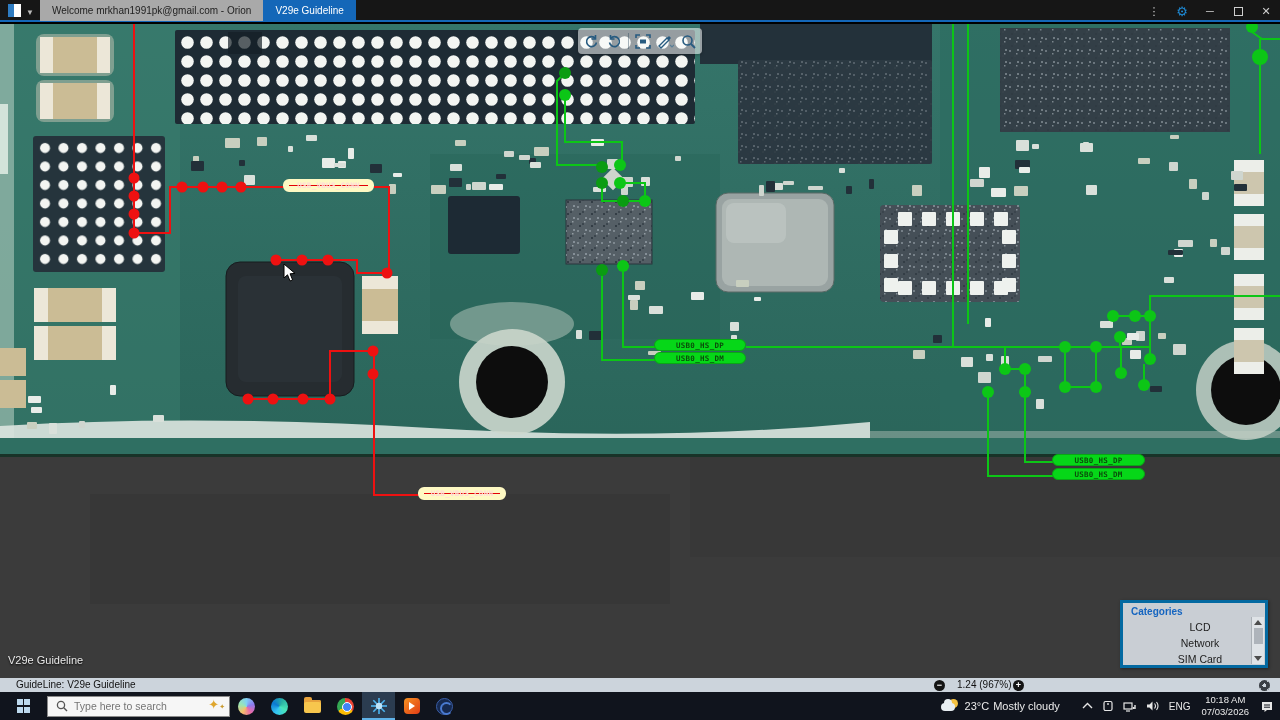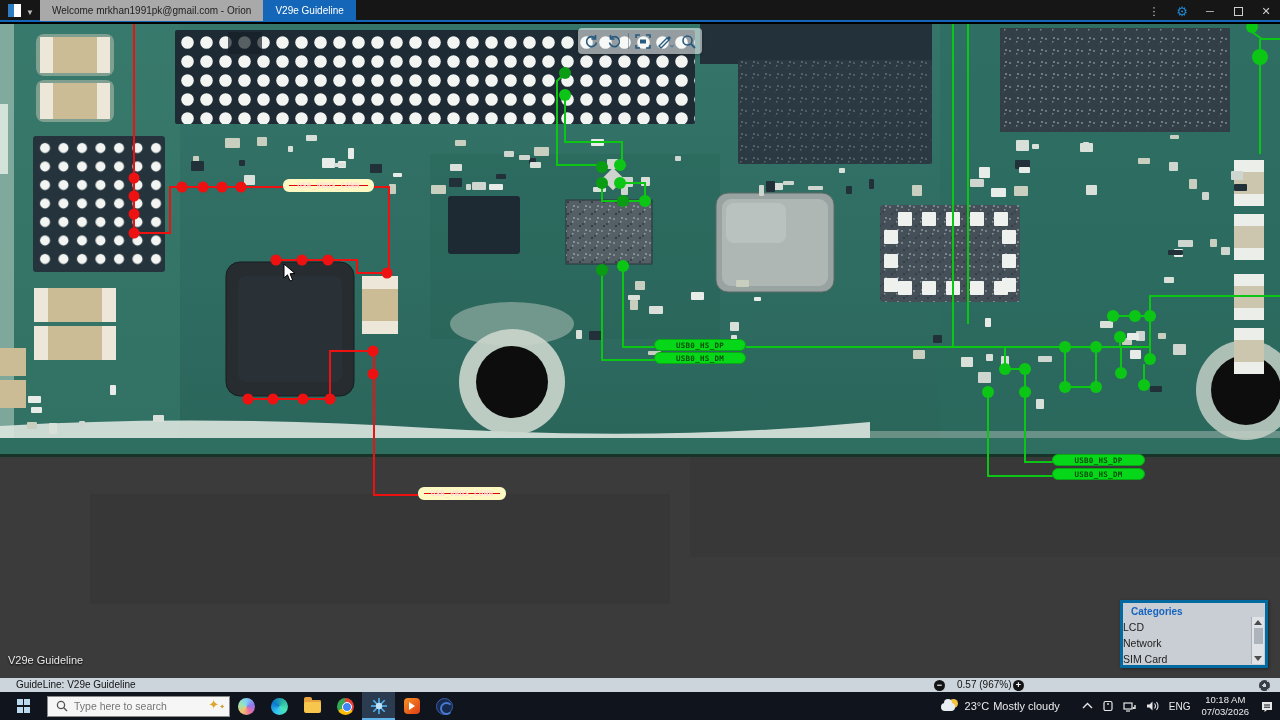--- a/index.html
+++ b/index.html
@@ -49,21 +49,21 @@
 
   #overlay-title { position:absolute; left:8px; top:630px; color:#e9e9e9; font-size:11px;
                    text-shadow:0 1px 2px #000; }
 
   #cursor { position:absolute; left:283px; top:239px; }
 
   
   #categories { position:absolute; left:1120px; top:576px; width:148px; height:68px;
                 background:#c9ced4; border:3px solid #0369a1; box-shadow:1px 1px 3px rgba(0,0,0,.4); }
   #cat-title { color:#1565c0; font-weight:bold; font-size:10px; padding:3px 0 2px 8px; }
-  .cat-item { font-size:10.5px; color:#1c1c1c; padding:2px 0 2px 0; }
+  .cat-item { font-size:10.5px; color:#1c1c1c; padding:2px 0 2px 12px;text-align:center; }
   #cat-scroll { position:absolute; right:1px; top:14px; bottom:1px; width:13px; background:#dfe3e7;
                 border-left:1px solid #aab0b6; }
   .sb-arrow { width:0; height:0; margin:3px auto; border-left:4px solid transparent; border-right:4px solid transparent; }
   .sb-up { border-bottom:5px solid #4c4c4c; }
   .sb-dn { border-top:5px solid #4c4c4c; position:absolute; bottom:0; left:2px; }
   #cat-thumb { width:9px; height:16px; margin:1px auto; background:#aeb4bb; }
 
   
   #statusbar { position:absolute; left:0; top:678px; width:1280px; height:14px; background:#ccd4dc;
                font-size:10px; color:#111; }
@@ -507,21 +507,21 @@
         <div class="sb-arrow sb-up"></div>
         <div id="cat-thumb"></div>
         <div class="sb-arrow sb-dn"></div>
       </div>
     </div>
   </div>
 
   <div id="statusbar">
     <span id="sb-left">GuideLine: V29e Guideline</span>
     <span class="sb-circle" style="left:934px;">−</span>
-    <span id="sb-zoom">0.57 (967%)</span>
+    <span id="sb-zoom">1.24 (967%)</span>
     <span class="sb-circle" style="left:1013px;">+</span>
     <span id="sb-coords">428, 370</span>
     <span id="sb-gear"></span>
   </div>
 
   <div id="taskbar">
     <div id="start">
       <div class="winlogo">
           <div></div>
           <div></div>

